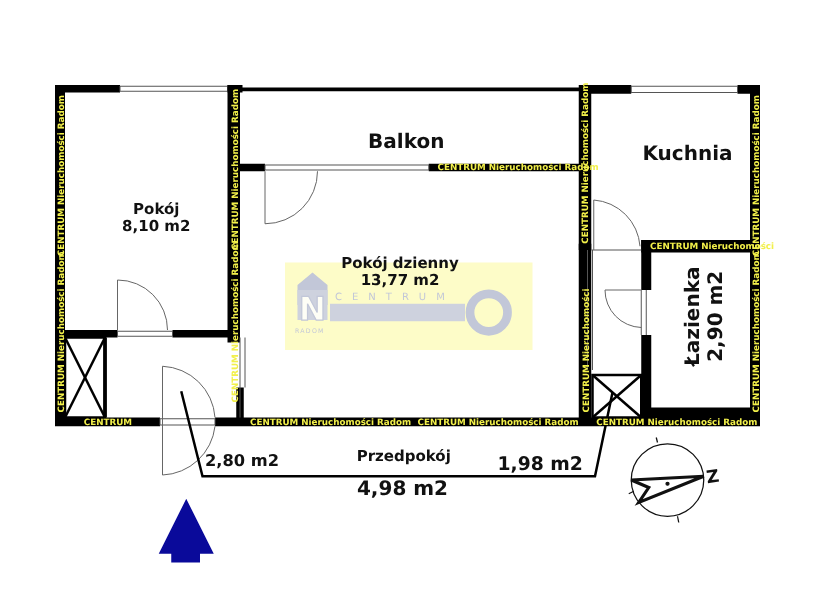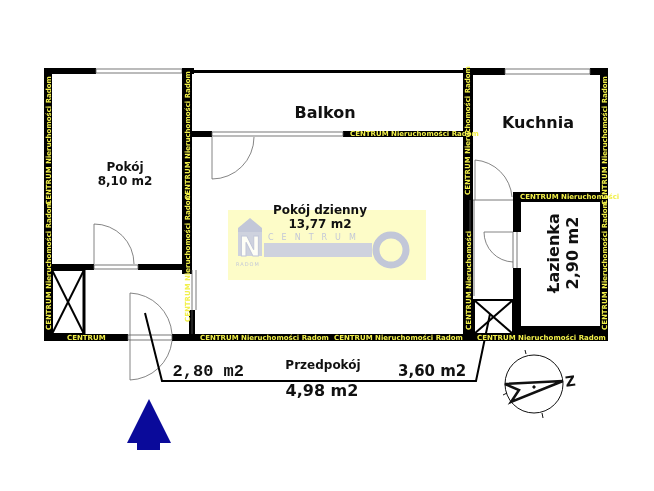--- a/index.html
+++ b/index.html
@@ -148,30 +148,30 @@
 
 <div class="lbl" style="left:70px;top:160px;width:110px;font-size:12px;">
   <div>Pokój</div>
   <div>8,10 m2</div>
 </div>
 
 <div class="lbl" style="left:260px;top:103px;width:130px;font-size:16px;">
   <div>Balkon</div>
 </div>
 
-<div class="lbl" style="left:488px;top:113px;width:100px;font-size:16px;">
+<div class="lbl" style="left:500px;top:113px;width:100px;font-size:16px;">
   <div>Kuchnia</div>
 </div>
 
 <div class="lbl" style="left:240px;top:203px;width:160px;font-size:12px;">
   <div>Pokój dzienny</div>
   <div>13,77 m2</div>
 </div>
 
 <div class="lbl" style="left:520px;top:253px;width:110px;font-size:16px;transform:translate(-50%,-50%) rotate(-90deg);transform-origin:50% 50%;margin-left:43px;">
   <div>Łazienka</div>
   <div>2,90 m2</div>
 </div>
 
-<div class="lbl" style="left:164px;top:362px;width:80px;font-size:17px;text-align:right;font-family:Liberation Mono, monospace;">2,80 m2</div>
+<div class="lbl" style="left:164px;top:362px;width:80px;font-size:13px;text-align:left;">2,80 m2</div>
 <div class="lbl" style="left:258px;top:358px;width:130px;font-size:12px;">Przedpokój</div>
 <div class="lbl" style="left:272px;top:381px;width:100px;font-size:16px;">4,98 m2</div>
-<div class="lbl" style="left:398px;top:362px;width:80px;font-size:15px;text-align:left;">3,60 m2</div>
+<div class="lbl" style="left:398px;top:362px;width:80px;font-size:15px;text-align:left;">1,98 m2</div>
 
 </body></html>

